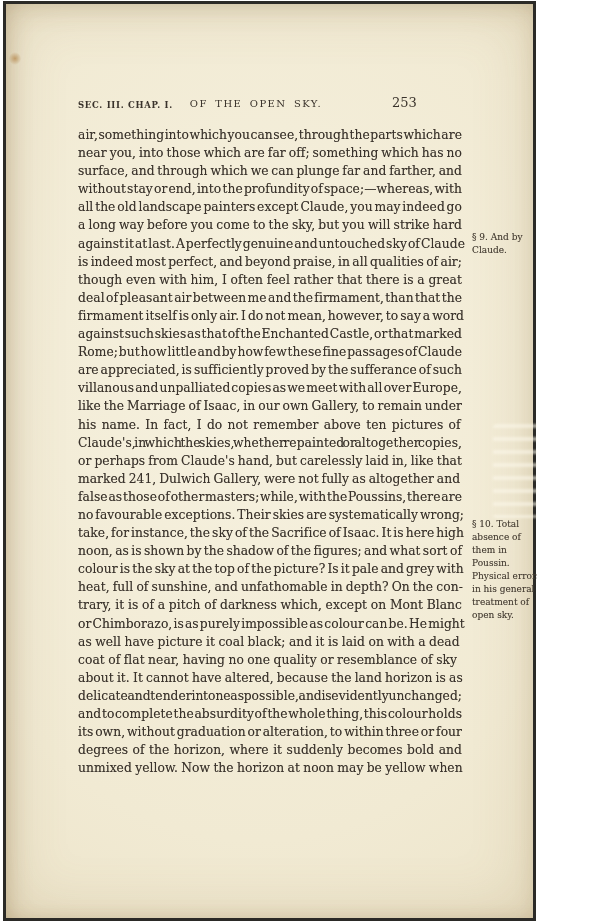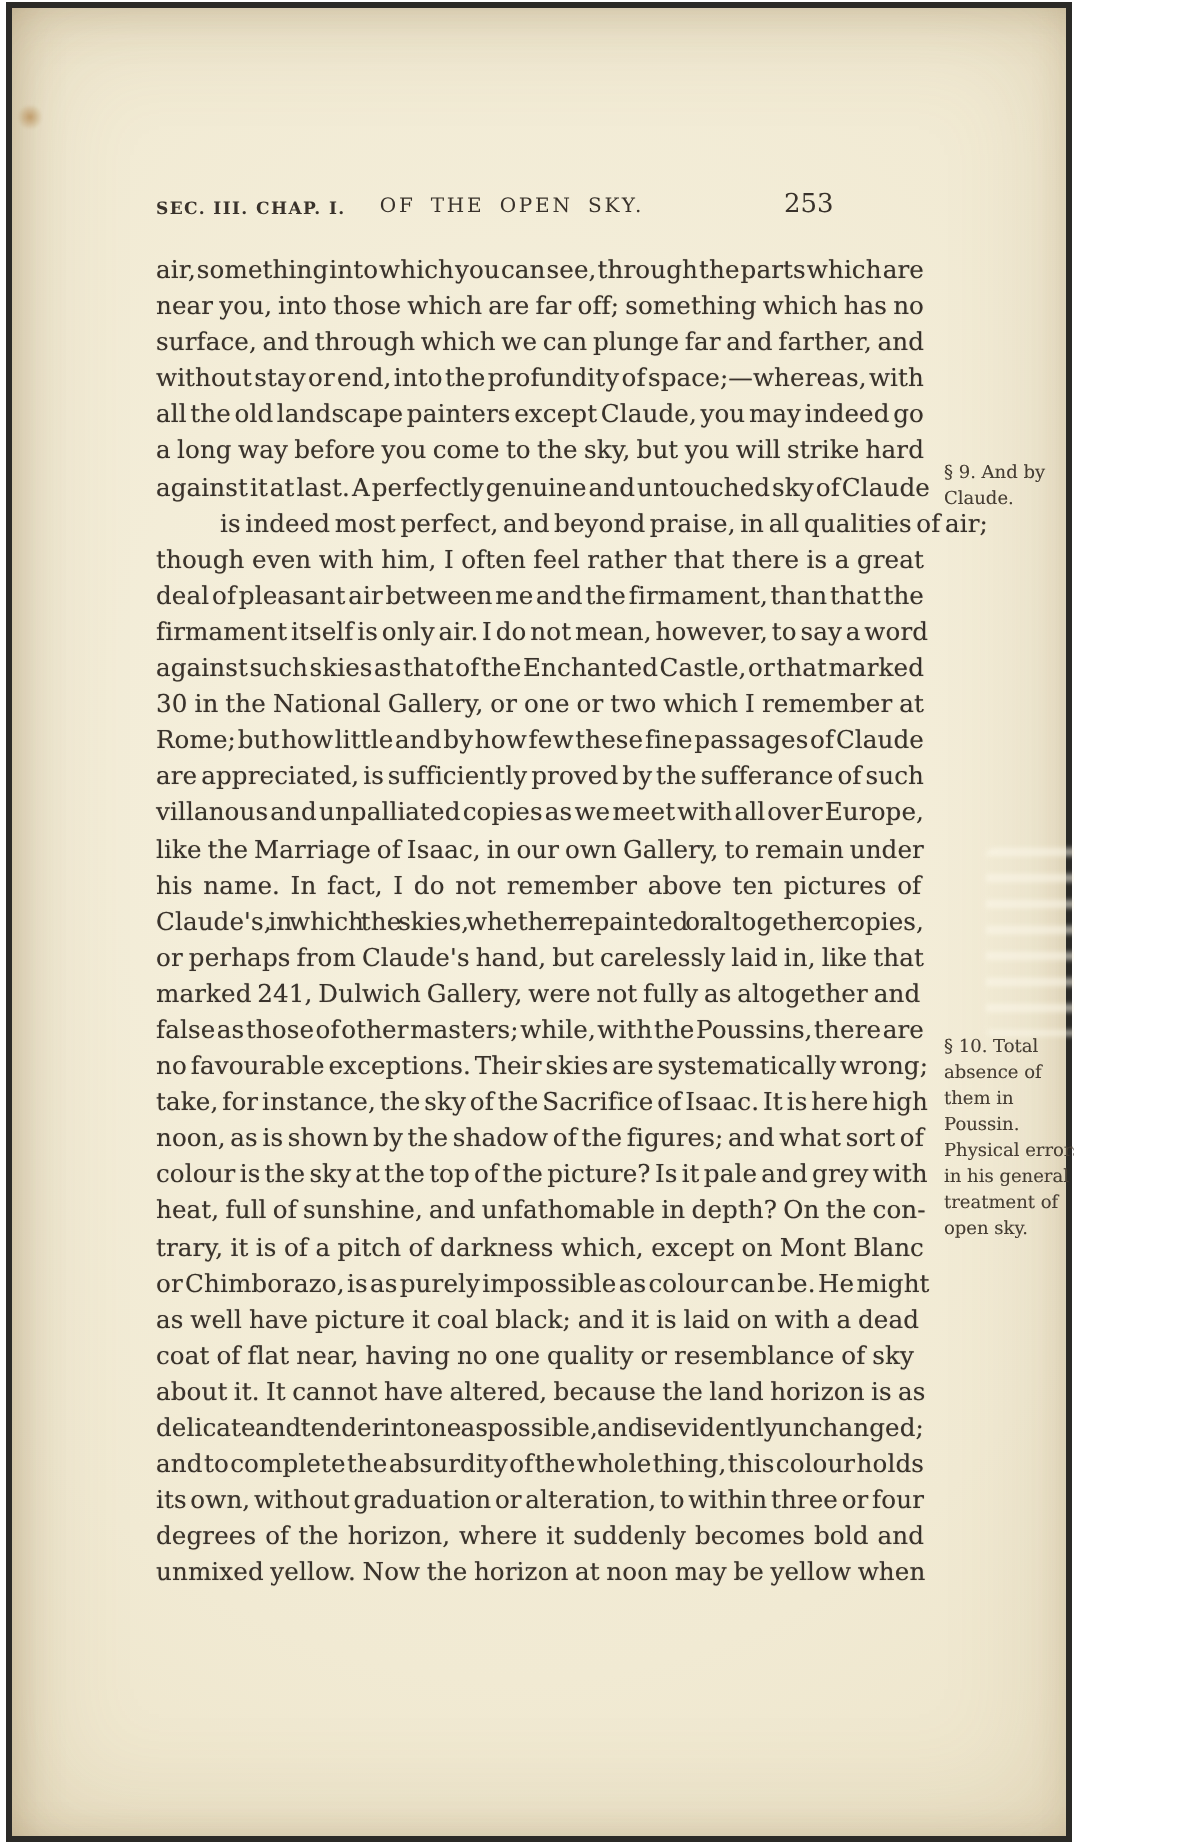--- a/index.html
+++ b/index.html
@@ -101,26 +101,25 @@
       <div class="header-pagenum">253</div>
 
       <div class="body-text">
           <div class="bline"><span class="btxt" style="word-spacing: -3.43608px;">air, something into which you can see, through the parts which are</span></div>
           <div class="bline"><span class="btxt" style="word-spacing: -0.920455px;">near you, into those which are far off; something which has no</span></div>
           <div class="bline"><span class="btxt" style="word-spacing: -1.14531px;">surface, and through which we can plunge far and farther, and</span></div>
           <div class="bline"><span class="btxt" style="word-spacing: -2.79514px;">without stay or end, into the profundity of space;—whereas, with</span></div>
           <div class="bline"><span class="btxt" style="word-spacing: -2.14531px;">all the old landscape painters except Claude, you may indeed go</span></div>
           <div class="bline"><span class="btxt" style="word-spacing: -0.813702px;">a long way before you come to the sky, but you will strike hard</span></div>
           <div class="bline"><span class="btxt" style="word-spacing: -2.97656px;">against it at last.  A perfectly genuine and untouched sky of Claude</span></div>
-          <div class="bline"><span class="btxt" style="word-spacing: -1.66619px; margin-left: 32px;">is indeed most perfect, and beyond praise, in all qualities of air;</span></div>
+          <div class="bline"><span class="btxt" style="word-spacing: -1.66619px;">is indeed most perfect, and beyond praise, in all qualities of air;</span></div>
           <div class="bline"><span class="btxt" style="word-spacing: -0.226562px;">though even with him, I often feel rather that there is a great</span></div>
           <div class="bline"><span class="btxt" style="word-spacing: -2.57812px;">deal of pleasant air between me and the firmament, than that the</span></div>
           <div class="bline"><span class="btxt" style="word-spacing: -2.04576px;">firmament itself is only air.  I do not mean, however, to say a word</span></div>
           <div class="bline"><span class="btxt" style="word-spacing: -3.19744px;">against such skies as that of the Enchanted Castle, or that marked</span></div>
-          <div class="bline"><span class="btxt" style="word-spacing: -0.473958px;">30 in the National Gallery, or one or two which I remember at</span></div>
           <div class="bline"><span class="btxt" style="word-spacing: -3.10938px;">Rome; but how little and by how few these fine passages of Claude</span></div>
           <div class="bline"><span class="btxt" style="word-spacing: -1.97222px;">are appreciated, is sufficiently proved by the sufferance of such</span></div>
           <div class="bline"><span class="btxt" style="word-spacing: -2.89062px;">villanous and unpalliated copies as we meet with all over Europe,</span></div>
           <div class="bline"><span class="btxt" style="word-spacing: -1.0071px;">like the Marriage of Isaac, in our own Gallery, to remain under</span></div>
           <div class="bline"><span class="btxt" style="word-spacing: 1.35938px;">his name.  In fact, I do not remember above ten pictures of</span></div>
           <div class="bline"><span class="btxt" style="word-spacing: -5.55903px;">Claude's, in which the skies, whether repainted or altogether copies,</span></div>
           <div class="bline"><span class="btxt" style="word-spacing: -0.929688px;">or perhaps from Claude's hand, but carelessly laid in, like that</span></div>
           <div class="bline"><span class="btxt" style="word-spacing: -1.04167px;">marked 241, Dulwich Gallery, were not fully as altogether and</span></div>
           <div class="bline"><span class="btxt" style="word-spacing: -3.1875px;">false as those of other masters; while, with the Poussins, there are</span></div>
           <div class="bline"><span class="btxt" style="word-spacing: -2.04492px;">no favourable exceptions.  Their skies are systematically wrong;</span></div>

